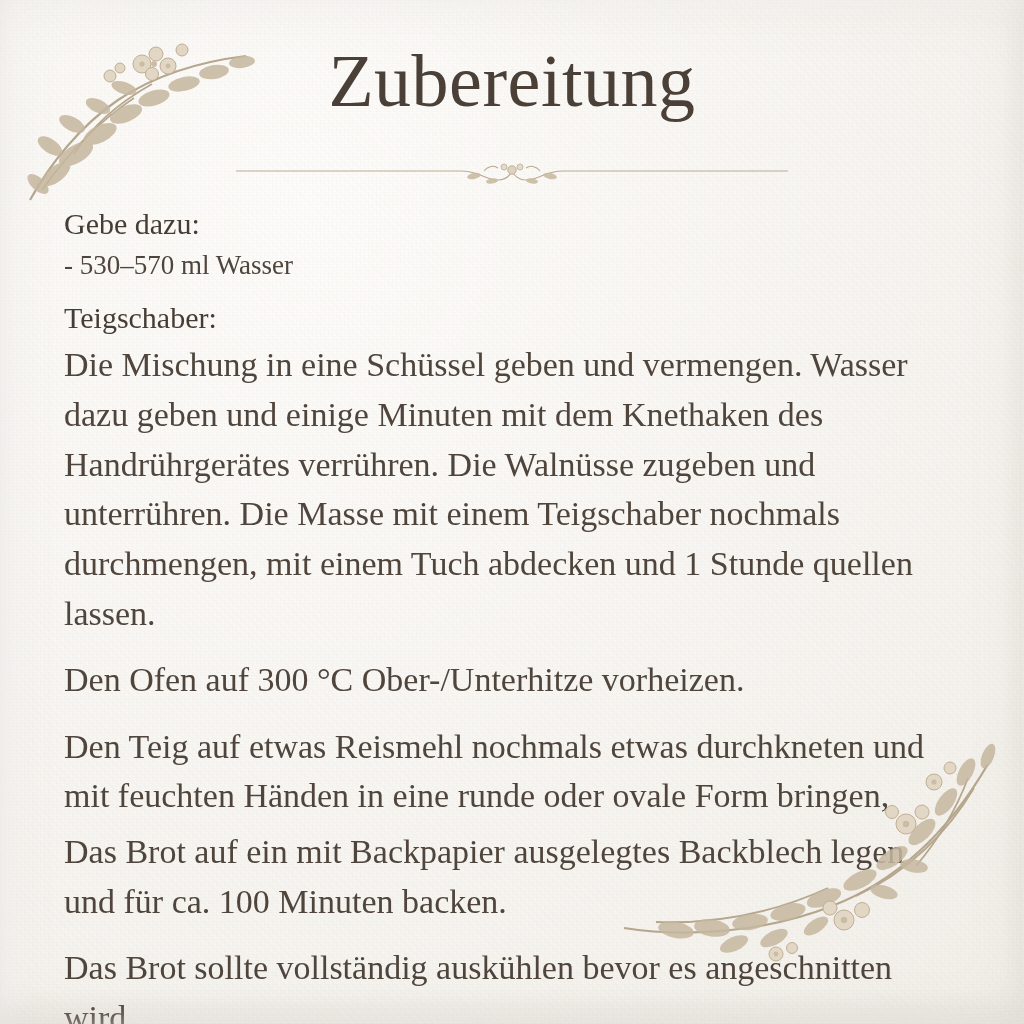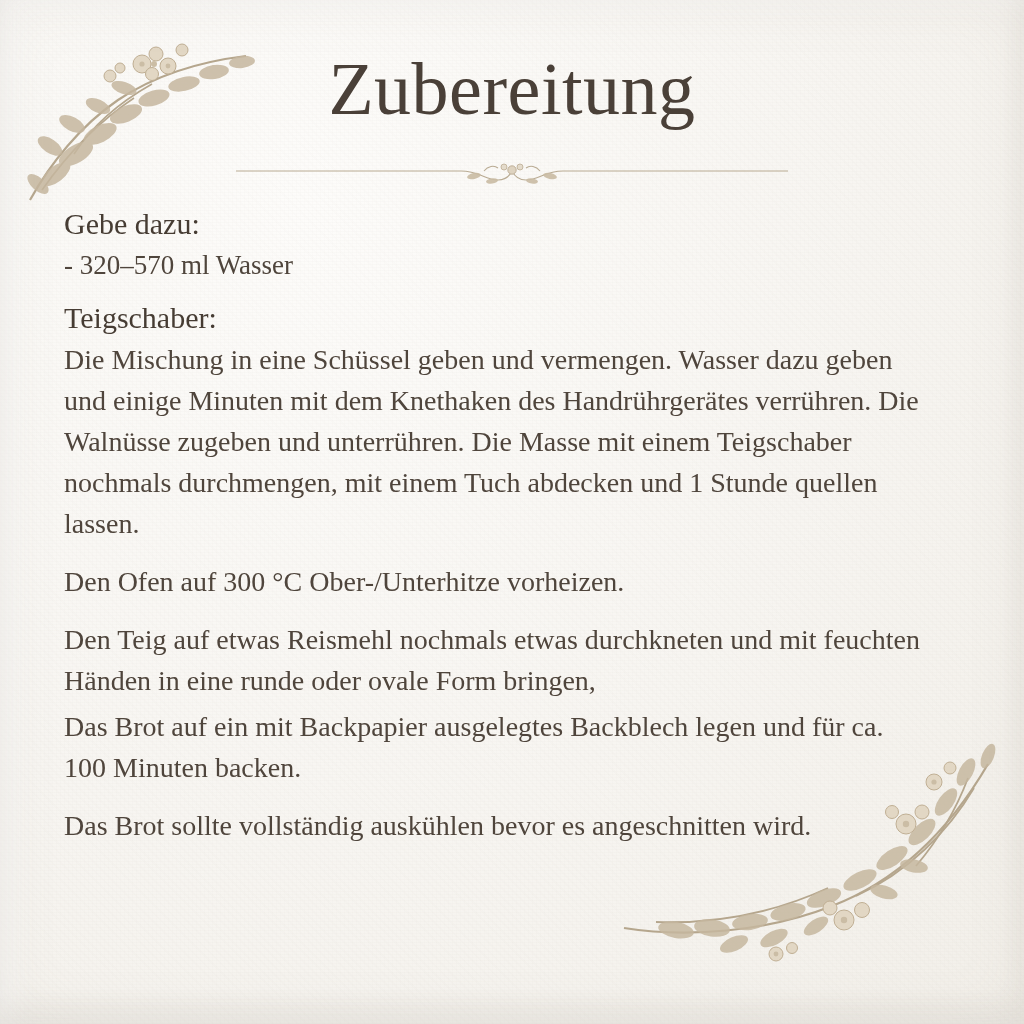--- a/index.html
+++ b/index.html
@@ -41,21 +41,21 @@
     pointer-events: none;
     box-shadow:
       inset 0 0 60px rgba(150,140,125,0.10),
       inset 0 -14px 26px rgba(140,130,118,0.12),
       inset 14px 0 22px rgba(255,255,255,0.55);
   }
 
   
   .title-block {
     position: absolute;
-    top: 52px;
+    top: 44px;
     left: 0;
     width: 100%;
     text-align: center;
   }
   .recipe-title {
     font-family: "Liberation Serif", serif;
     font-size: 74px;
     line-height: 1;
     color: #4a4038;
     letter-spacing: 0.5px;
@@ -86,21 +86,21 @@
     margin: 0 0 4px 0;
     font-weight: normal;
   }
   .ingredient-line {
     font-size: 27px;
     line-height: 1.35;
     margin: 0 0 16px 0;
     color: #4f453c;
   }
   .para {
-    font-size: 28px;
+    font-size: 34px;
     line-height: 1.46;
     margin: 0 0 17px 0;
     color: #4f453c;
     max-width: 860px;
   }
   .para.tight {
     margin-bottom: 6px;
   }
   .para:last-child { margin-bottom: 4px; }
 
@@ -192,21 +192,21 @@
       </g>
       <circle cx="276" cy="8" r="4.2" fill="#ded3c0" stroke="#bbac93" stroke-width="0.9"></circle>
       <circle cx="268" cy="5" r="3" fill="#e4dbcb" stroke="#bbac93" stroke-width="0.8"></circle>
       <circle cx="284" cy="5" r="3" fill="#e4dbcb" stroke="#bbac93" stroke-width="0.8"></circle>
     </svg>
   </div>
 
   <div class="content">
 
     <h2 class="section-head">Gebe dazu:</h2>
-    <p class="ingredient-line">- 320–570 ml Wasser</p>
+    <p class="ingredient-line">- 530–570 ml Wasser</p>
 
     <h2 class="section-head">Teigschaber:</h2>
 
     <p class="para">Die Mischung in eine Schüssel geben und vermengen. Wasser dazu geben und einige Minuten mit dem Knethaken des Handrührgerätes verrühren. Die Walnüsse zugeben und unterrühren. Die Masse mit einem Teigschaber nochmals durchmengen, mit einem Tuch abdecken und 1 Stunde quellen lassen.</p>
     <p class="para">Den Ofen auf 300 °C Ober-/Unterhitze vorheizen.</p>
     <p class="para tight">Den Teig auf etwas Reismehl nochmals etwas durchkneten und mit feuchten Händen in eine runde oder ovale Form bringen,</p>
     <p class="para">Das Brot auf ein mit Backpapier ausgelegtes Backblech legen und für ca. 100 Minuten backen.</p>
     <p class="para">Das Brot sollte vollständig auskühlen bevor es angeschnitten wird.</p>
   </div>
 

